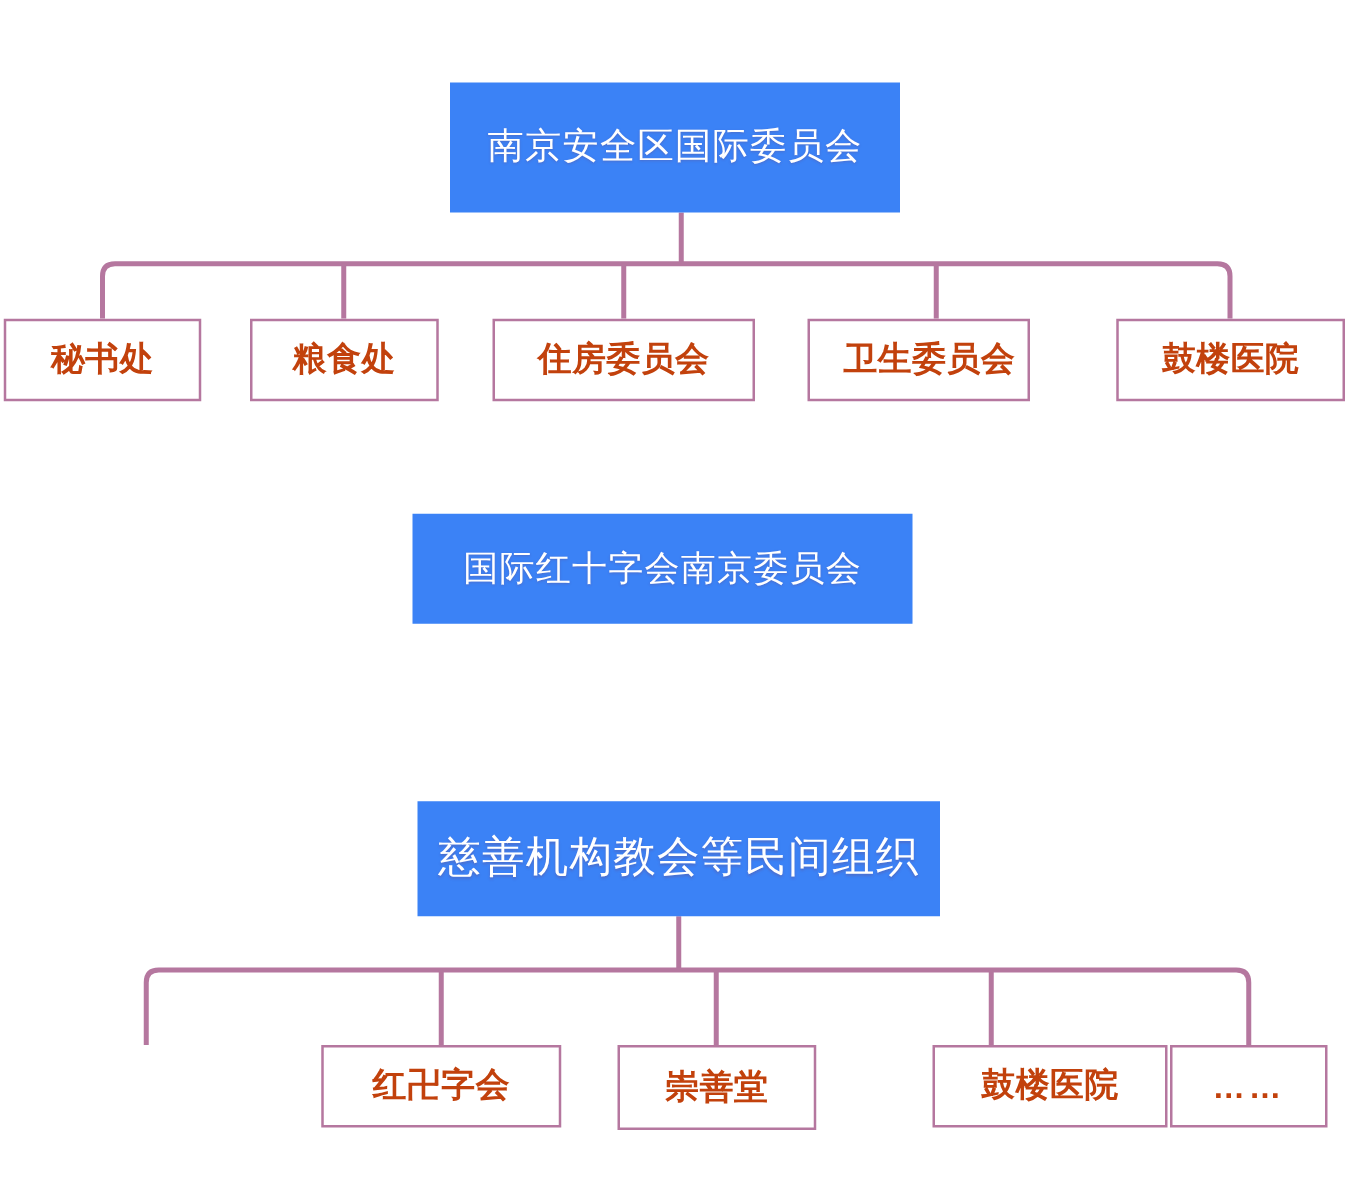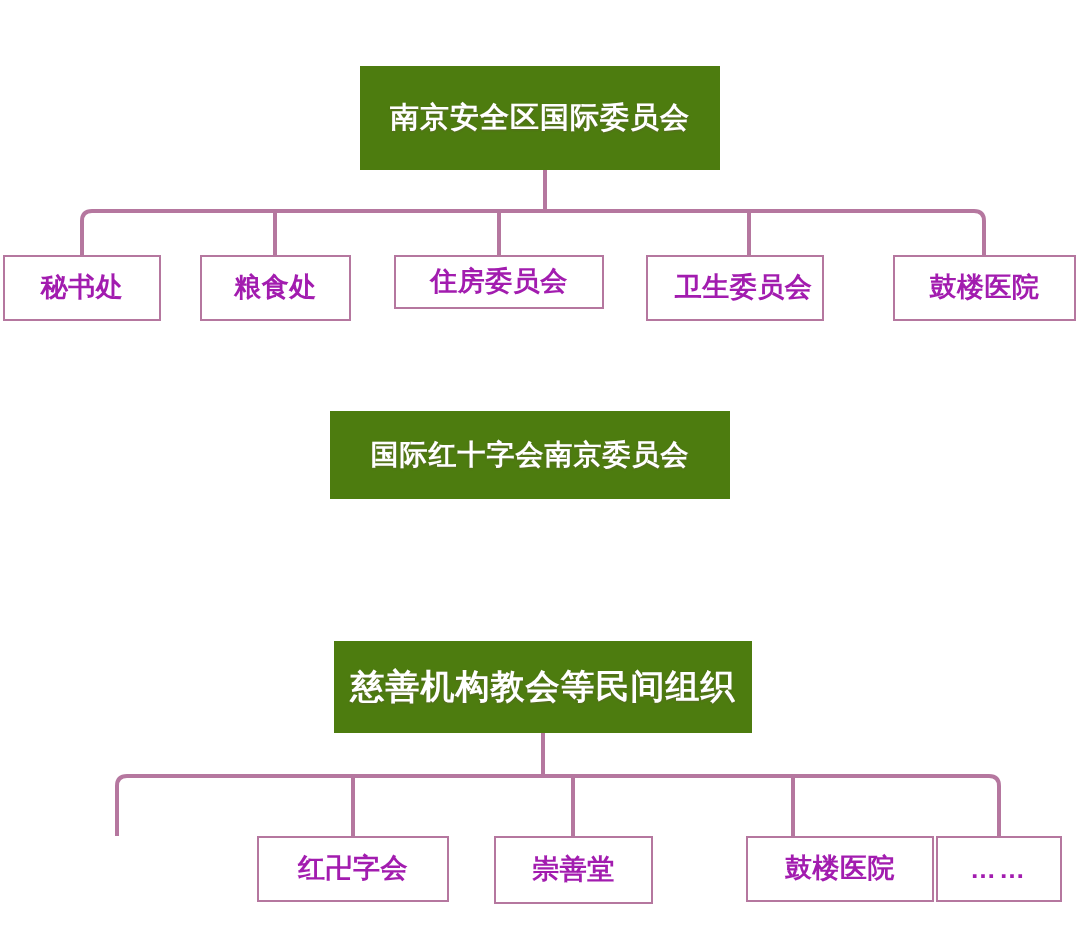--- a/index.html
+++ b/index.html
@@ -40,33 +40,33 @@
     box-sizing: border-box;
     display: flex;
     align-items: center;
     justify-content: center;
     text-align: center;
     line-height: 1.1;
   }
 
   
   .node-filled {
-    background: #4d7c0f;
+    background: #3b82f6;
     border: none;
     color: #ffffff;
-    font-weight: bold;
+    font-weight: normal;
     letter-spacing: 1px;
     text-shadow: 0 1px 2px rgba(120,60,100,0.30);
   }
 
   
   .node-outline {
     background: #ffffff;
     border: 2px solid #b5779f;
-    color: #a21caf;
+    color: #c2410c;
     font-weight: bold;
     letter-spacing: 0.5px;
   }
 
   .node-ellipsis {
     letter-spacing: 3px;
     font-size: 26px;
   }
 </style>
 </head>
@@ -104,21 +104,21 @@
   </div>
 
   <div class="node node-outline" style="left:3px; top:255px; width:158px; height:66px; font-size:27px;">
     <span>秘书处</span>
   </div>
 
   <div class="node node-outline" style="left:200px; top:255px; width:151px; height:66px; font-size:27px;">
     <span>粮食处</span>
   </div>
 
-  <div class="node node-outline" style="left:394px; top:255px; width:210px; height:54px; font-size:27px;">
+  <div class="node node-outline" style="left:394px; top:255px; width:210px; height:66px; font-size:27px;">
     <span>住房委员会</span>
   </div>
 
   <div class="node node-outline" style="left:646px; top:255px; width:178px; height:66px; font-size:27px;padding-left:17px;">
     <span>卫生委员会</span>
   </div>
 
   <div class="node node-outline" style="left:893px; top:255px; width:183px; height:66px; font-size:27px;">
     <span>鼓楼医院</span>
   </div>

